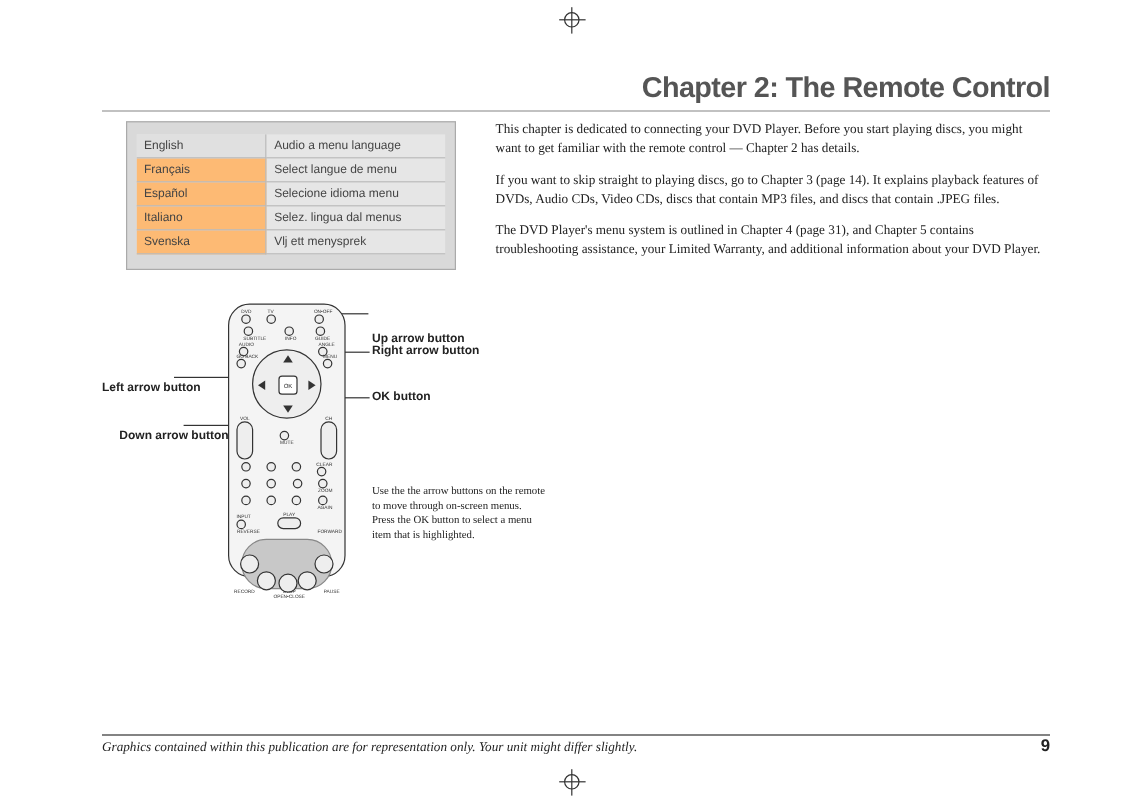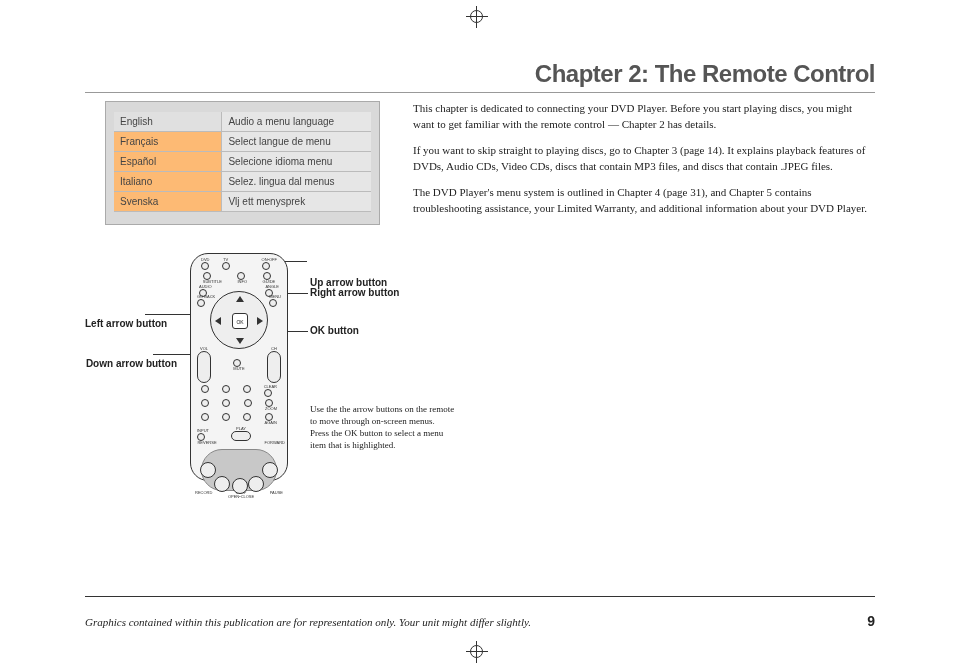--- a/index.html
+++ b/index.html
@@ -162,21 +162,21 @@
   }
   .reg::before { left: 10px; top: 0; width: 1px; height: 22px; }
   .reg::after  { left: 0; top: 10px; width: 22px; height: 1px; }
   .reg .circ { position: absolute; left: 4px; top: 4px; width: 13px; height: 13px; border: 1px solid #333; border-radius: 50%; }
   .footer {
     position: absolute;
     left: 85px;
     bottom: 40px;
     width: 790px;
     border-top: 1px solid #333;
-    padding-top: 16px;
+    padding-top: 0;
     display: flex;
     justify-content: space-between;
     align-items: baseline;
   }
   .footer .note { font-style: italic; font-size: 11px; }
   .footer .pg { font-family: Arial, sans-serif; font-weight: bold; font-size: 14px; }
 </style>
 </head>
 <body>
 
@@ -219,21 +219,21 @@
               </tr>
         </tbody>
           </table>
       </div>
 
       <div class="figure">
 
         <div class="call" style="left:0; top:65px; width:92px; text-align:left;">Left arrow button</div>
         <div class="call-line" style="left:60px; top:61px; width:60px;"></div>
 
-        <div class="call" style="left:0; top:105px; width:92px; text-align:right;">Down arrow button</div>
+        <div class="call" style="left:14px; top:105px; width:92px; text-align:center;">Down arrow button</div>
         <div class="call-line" style="left:68px; top:101px; width:80px;"></div>
 
         <div class="call" style="left:225px; top:2px;margin-top:22px;">Up arrow button</div>
         <div class="call-line" style="left:158px; top:8px; width:64px;"></div>
         <div class="call-line" style="left:158px; top:8px; width:1px; height:34px;"></div>
 
         <div class="call" style="left:225px; top:34px;">Right arrow button</div>
         <div class="call-line" style="left:185px; top:40px; width:38px;"></div>
         <div class="call-line" style="left:185px; top:40px; width:1px; height:20px;"></div>
 

